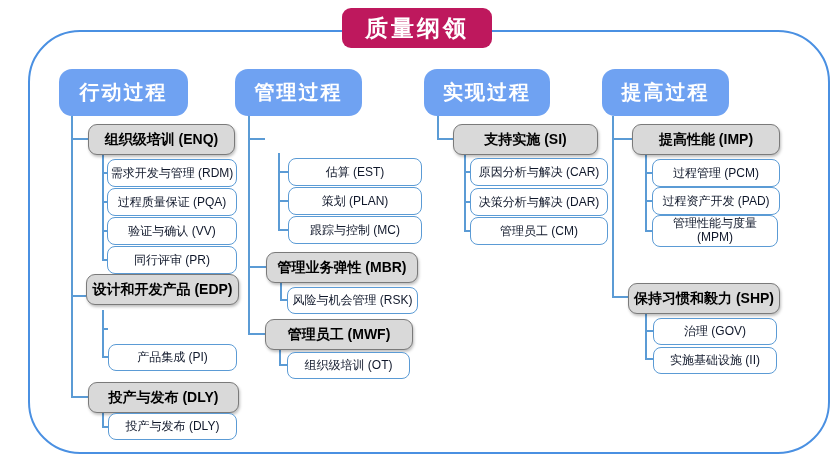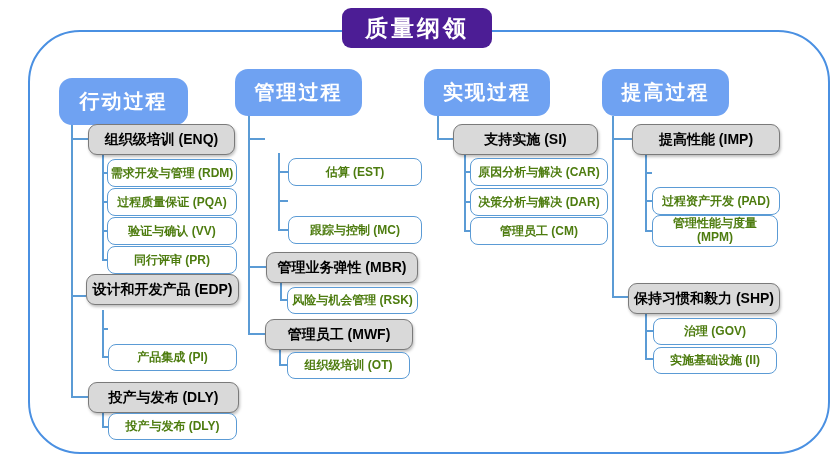--- a/index.html
+++ b/index.html
@@ -1,45 +1,45 @@
 <!DOCTYPE html>
 <html><head>
 <meta charset="utf-8">
 <style>
   html,body{margin:0;padding:0;background:#fff;}
   .canvas{position:relative;width:839px;height:469px;background:#fff;overflow:hidden;
           font-family:"Liberation Sans","DejaVu Sans",sans-serif;}
   .frame{position:absolute;left:28px;top:30px;width:798px;height:420px;
          border:2px solid #4a90e2;border-radius:52px;background:#fff;}
-  .title{position:absolute;left:342px;top:8px;width:150px;height:40px;background:#4c1d95;
+  .title{position:absolute;left:342px;top:8px;width:150px;height:40px;background:#be185d;
          color:#fff;border-radius:9px;display:flex;align-items:center;justify-content:center;
          font-size:23px;font-weight:bold;letter-spacing:3px;z-index:5;}
   .hdr{position:absolute;height:47px;background:#6fa2f2;color:#fff;border-radius:13px;
        display:flex;align-items:center;justify-content:center;font-size:20px;font-weight:bold;
        letter-spacing:2px;z-index:3;}
   .gnode{position:absolute;background:#d9d9d9;border:1.5px solid #7a7a7a;border-radius:9px;
          display:flex;align-items:center;justify-content:center;font-size:14px;font-weight:bold;
          color:#000;white-space:nowrap;box-shadow:1px 2px 3px rgba(0,0,0,.25);z-index:3;}
   .wnode{position:absolute;background:#fff;border:1.5px solid #5b9bd5;border-radius:8px;
-         display:flex;align-items:center;justify-content:center;font-size:12px;font-weight:bold;
-         color:#4d7c0f;white-space:nowrap;text-align:center;z-index:3;}
+         display:flex;align-items:center;justify-content:center;font-size:12px;font-weight:normal;
+         color:#0f172a;white-space:nowrap;text-align:center;z-index:3;}
   .wnode.wrap{white-space:normal;line-height:1.15;font-size:12px;padding:0 6px;box-sizing:border-box;}
   .vl{position:absolute;width:2px;background:#5b9bd5;z-index:1;}
   .hl{position:absolute;height:2px;background:#5b9bd5;z-index:1;}
 </style>
 </head>
 <body>
 
 <div class="canvas">
 
   <div class="frame"></div>
 
   <div class="title">质量纲领</div>
 
-  <div class="hdr" style="left:59px;top:78px;width:129px">行动过程</div>
+  <div class="hdr" style="left:59px;top:69px;width:129px">行动过程</div>
   <div class="hdr" style="left:235px;top:69px;width:127px">管理过程</div>
   <div class="hdr" style="left:424px;top:69px;width:126px">实现过程</div>
   <div class="hdr" style="left:602px;top:69px;width:127px">提高过程</div>
 
   <div class="vl" style="left:71px;top:116px;height:281px"></div>
   <div class="hl" style="left:71px;top:138px;width:17px"></div>
   <div class="hl" style="left:71px;top:295px;width:15px"></div>
   <div class="hl" style="left:71px;top:396px;width:17px"></div>
   <div class="vl" style="left:102px;top:153px;height:107px"></div>
   <div class="hl" style="left:102px;top:172px;width:5px"></div>
@@ -69,20 +69,21 @@
   <div class="vl" style="left:278px;top:153px;height:76px"></div>
   <div class="hl" style="left:278px;top:171px;width:10px"></div>
   <div class="hl" style="left:278px;top:200px;width:10px"></div>
   <div class="hl" style="left:278px;top:229px;width:10px"></div>
   <div class="vl" style="left:280px;top:281px;height:19px"></div>
   <div class="hl" style="left:280px;top:299px;width:7px"></div>
   <div class="vl" style="left:279px;top:348px;height:17px"></div>
   <div class="hl" style="left:279px;top:364px;width:8px"></div>
 
   <div class="wnode" style="left:288px;top:158px;width:132px;height:26px">估算 (EST)</div>
+  <div class="wnode" style="left:288px;top:187px;width:132px;height:26px">策划 (PLAN)</div>
   <div class="wnode" style="left:288px;top:216px;width:132px;height:26px">跟踪与控制 (MC)</div>
   <div class="gnode" style="left:266px;top:252px;width:150px;height:29px">管理业务弹性 (MBR)</div>
   <div class="wnode" style="left:287px;top:287px;width:129px;height:25px">风险与机会管理 (RSK)</div>
   <div class="gnode" style="left:265px;top:319px;width:146px;height:29px">管理员工 (MWF)</div>
   <div class="wnode" style="left:287px;top:352px;width:121px;height:25px">组织级培训 (OT)</div>
 
   <div class="vl" style="left:437px;top:116px;height:22px"></div>
   <div class="hl" style="left:437px;top:138px;width:16px"></div>
   <div class="vl" style="left:464px;top:153px;height:78px"></div>
   <div class="hl" style="left:464px;top:171px;width:6px"></div>
@@ -99,19 +100,20 @@
   <div class="hl" style="left:612px;top:296px;width:16px"></div>
   <div class="vl" style="left:645px;top:153px;height:78px"></div>
   <div class="hl" style="left:645px;top:172px;width:7px"></div>
   <div class="hl" style="left:645px;top:200px;width:7px"></div>
   <div class="hl" style="left:645px;top:230px;width:7px"></div>
   <div class="vl" style="left:645px;top:312px;height:47px"></div>
   <div class="hl" style="left:645px;top:330px;width:8px"></div>
   <div class="hl" style="left:645px;top:358px;width:8px"></div>
 
   <div class="gnode" style="left:632px;top:124px;width:146px;height:29px">提高性能 (IMP)</div>
+  <div class="wnode" style="left:652px;top:159px;width:126px;height:26px">过程管理 (PCM)</div>
   <div class="wnode" style="left:652px;top:187px;width:126px;height:26px">过程资产开发 (PAD)</div>
   <div class="wnode wrap" style="left:652px;top:215px;width:126px;height:32px">管理性能与度量 (MPM)</div>
   <div class="gnode" style="left:628px;top:283px;width:150px;height:29px">保持习惯和毅力 (SHP)</div>
   <div class="wnode" style="left:653px;top:318px;width:122px;height:25px">治理 (GOV)</div>
   <div class="wnode" style="left:653px;top:347px;width:122px;height:25px">实施基础设施 (II)</div>
 
 </div>
 
 </body></html>

